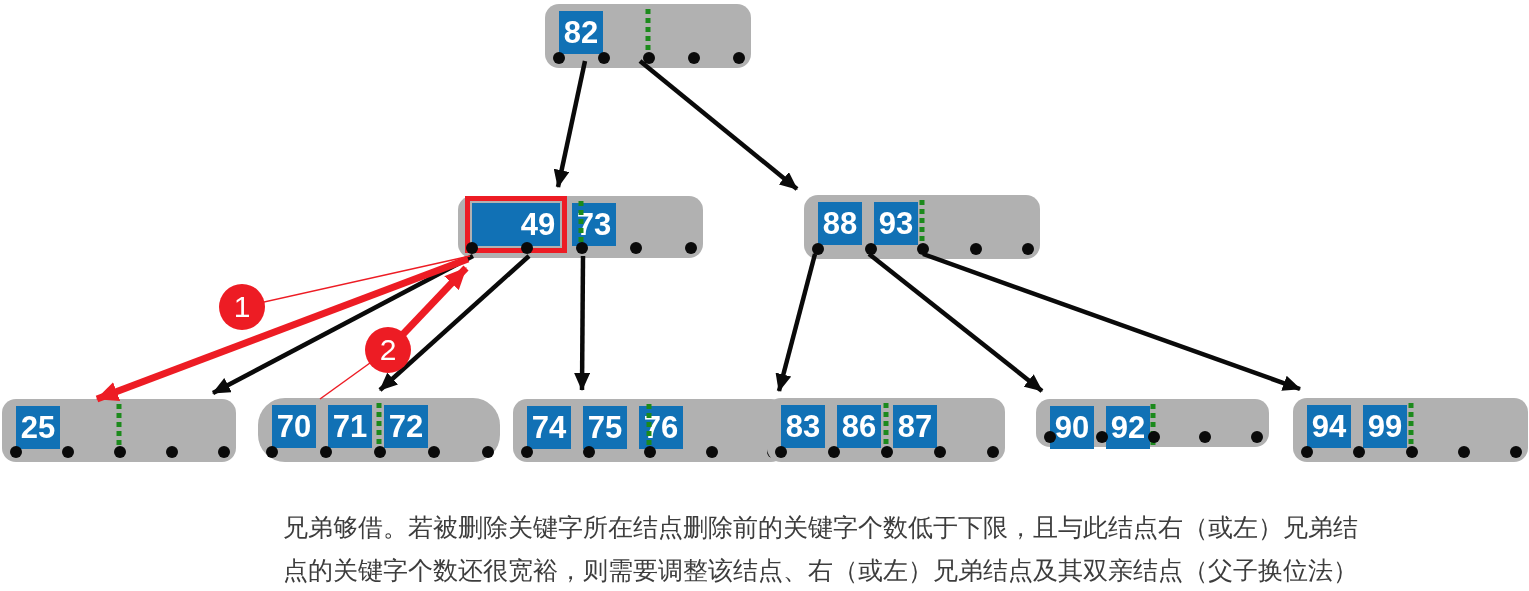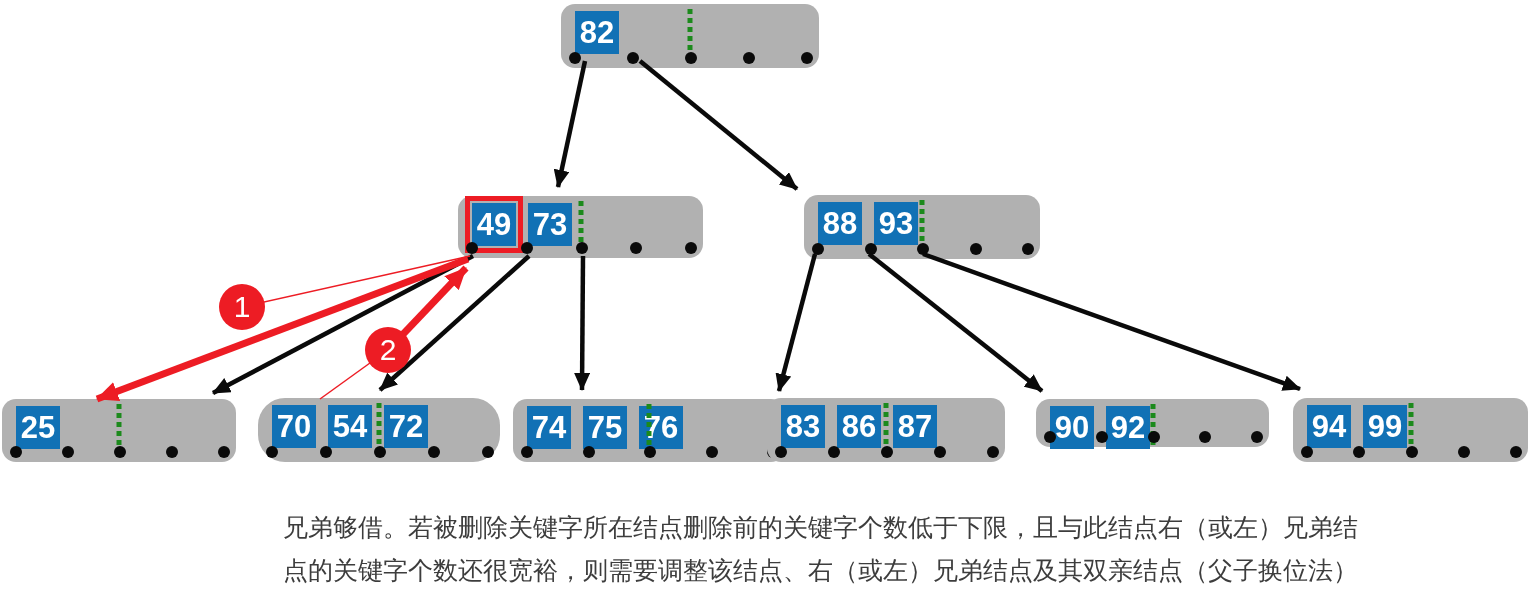--- a/index.html
+++ b/index.html
@@ -4,40 +4,40 @@
 <style>
   html,body{margin:0;padding:0;background:#ffffff;}
   #canvas{position:relative;width:1529px;height:591px;background:#ffffff;overflow:hidden;
           font-family:"Liberation Sans", sans-serif;}
   
   .bnode{position:absolute;background:#b1b1b1;border-radius:14px;z-index:1;}
   .keys{position:absolute;left:14px;top:7px;display:flex;gap:12px;}
   .key{width:44px;height:43px;background:#1171b5;color:#ffffff;font-weight:bold;
        font-size:31px;display:flex;align-items:center;justify-content:center;
        font-family:"Liberation Sans", sans-serif;}
-  .key.highlighted{outline:5px solid #ed1c24;outline-offset:2px;}
+  .key.highlighted{outline:5px solid #ed1c24;outline-offset:2px;padding-left:44px;}
   .sep{position:absolute;left:50%;top:5px;width:5px;height:45px;transform:translateX(-50%);
        background:repeating-linear-gradient(to bottom,#1c8a1c 0 5px,transparent 5px 9px);}
   .dots{position:absolute;left:8px;right:6px;bottom:4px;display:flex;justify-content:space-between;}
   .dot{width:12px;height:12px;border-radius:50%;background:#0a0a0a;}
   
   #edges{position:absolute;left:0;top:0;z-index:5;pointer-events:none;}
   .step-badge{position:absolute;width:46px;height:46px;border-radius:50%;background:#ed1c24;
        color:#ffffff;font-size:30px;display:flex;align-items:center;justify-content:center;
        z-index:6;font-family:"Liberation Sans", sans-serif;}
   
   #caption{position:absolute;left:283px;top:506px;color:#3d3d3d;font-size:25px;
        line-height:43px;z-index:2;white-space:nowrap;}
 </style>
 </head>
 <body>
 
 <div id="canvas">
 
-  <div class="bnode" style="left:561px;top:4px;width:258px;height:64px;">
+  <div class="bnode" style="left:545px;top:4px;width:206px;height:64px;">
       <div class="keys">
         <span class="key">82</span>
       </div>
       <div class="sep"></div>
       <div class="dots">
         <span class="dot"></span>
         <span class="dot"></span>
         <span class="dot"></span>
         <span class="dot"></span>
         <span class="dot"></span>
@@ -84,21 +84,21 @@
         <span class="dot"></span>
         <span class="dot"></span>
         <span class="dot"></span>
         <span class="dot"></span>
       </div>
     </div>
 
   <div class="bnode" style="left:258px;top:398px;width:242px;height:64px;border-radius:27px;">
       <div class="keys">
         <span class="key">70</span>
-        <span class="key">54</span>
+        <span class="key">71</span>
         <span class="key">72</span>
       </div>
       <div class="sep"></div>
       <div class="dots">
         <span class="dot"></span>
         <span class="dot"></span>
         <span class="dot"></span>
         <span class="dot"></span>
         <span class="dot"></span>
       </div>

